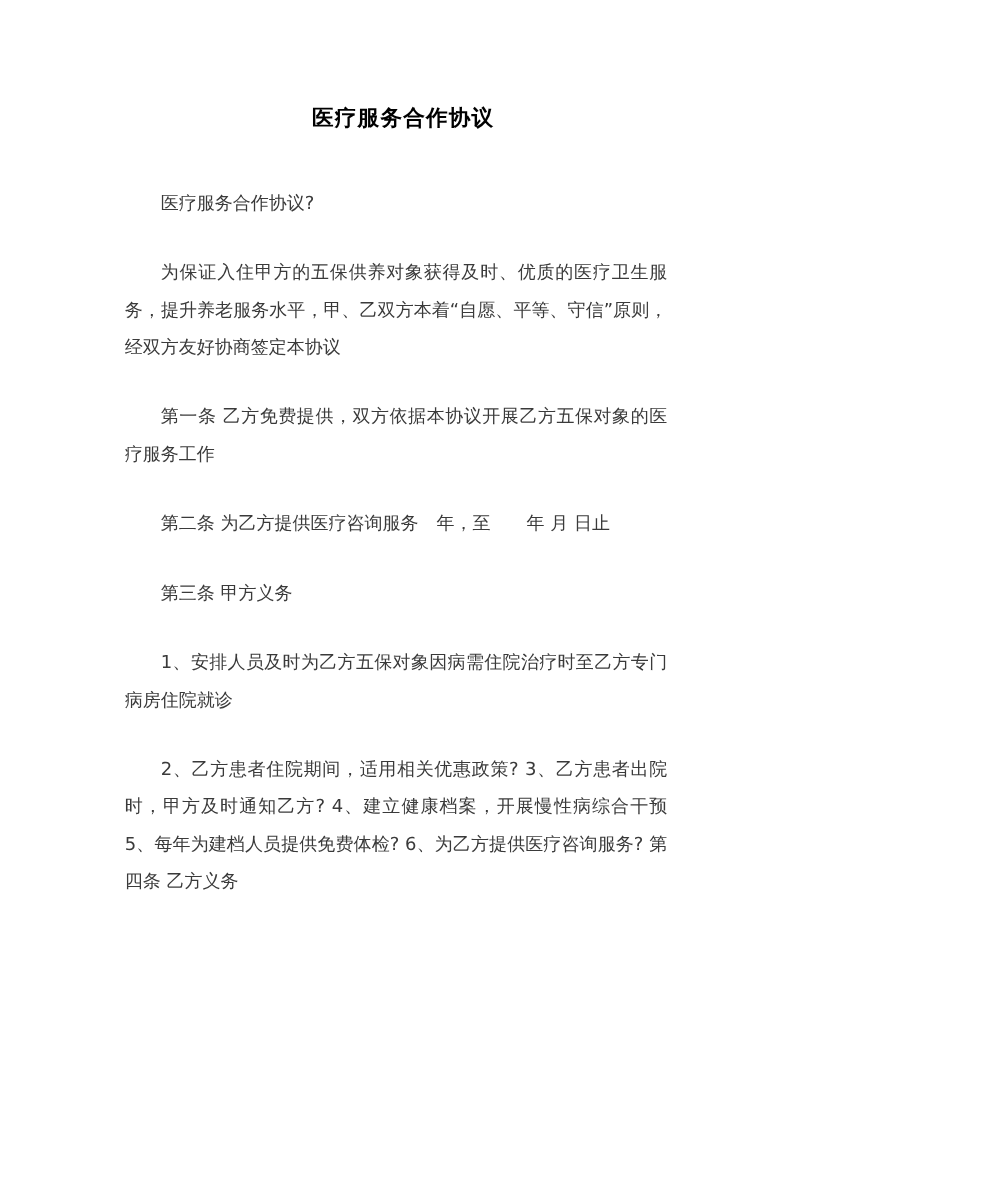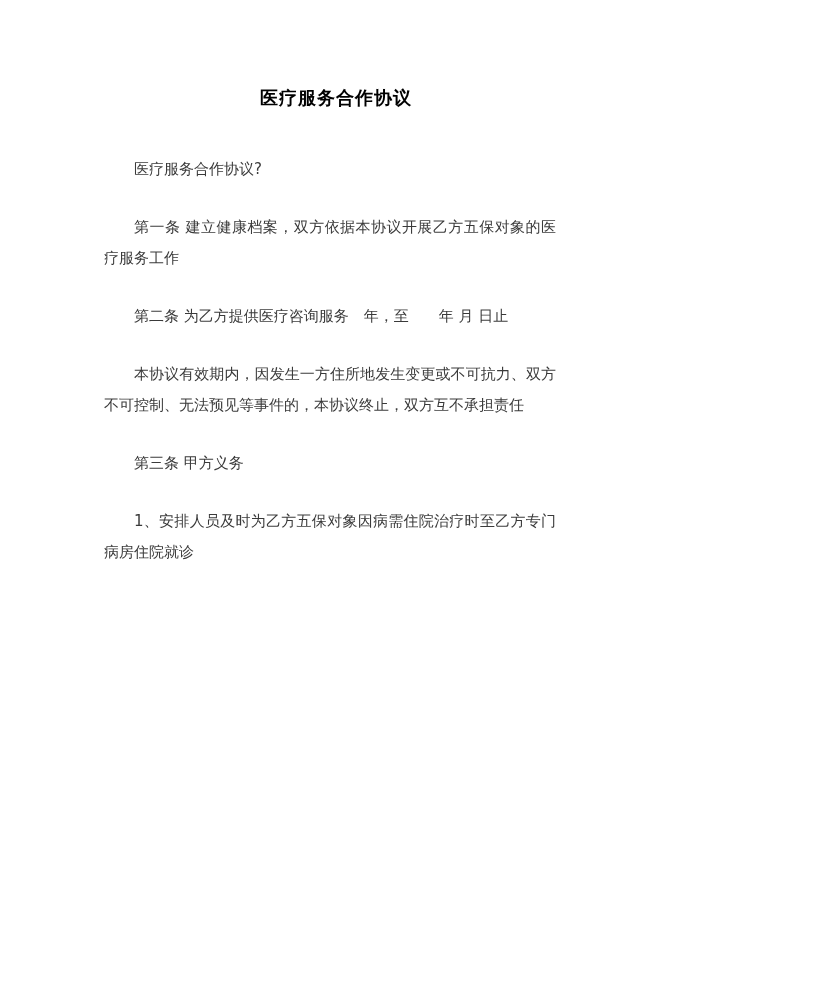--- a/index.html
+++ b/index.html
@@ -63,19 +63,20 @@
 <body>
 
 <div class="watermark">觅知网</div>
 
 <div class="page">
   <h1 class="doc-title">医疗服务合作协议</h1>
 
   <div class="paragraphs">
 
   <p>医疗服务合作协议?</p>
-      <p>第一条 建立健康档案，双方依据本协议开展乙方五保对象的医疗服务工作</p>
+      <p>为保证入住甲方的五保供养对象获得及时、优质的医疗卫生服务，提升养老服务水平，甲、乙双方本着“自愿、平等、守信”原则，经双方友好协商签定本协议</p>
+      <p>第一条 乙方免费提供，双方依据本协议开展乙方五保对象的医疗服务工作</p>
       <p>第二条 为乙方提供医疗咨询服务　年，至　　年 月 日止</p>
-      <p>本协议有效期内，因发生一方住所地发生变更或不可抗力、双方不可控制、无法预见等事件的，本协议终止，双方互不承担责任</p>
       <p>第三条 甲方义务</p>
       <p>1、安排人员及时为乙方五保对象因病需住院治疗时至乙方专门病房住院就诊</p>
+      <p>2、乙方患者住院期间，适用相关优惠政策? 3、乙方患者出院时，甲方及时通知乙方? 4、建立健康档案，开展慢性病综合干预 5、每年为建档人员提供免费体检? 6、为乙方提供医疗咨询服务? 第四条 乙方义务</p>
     </div>
 </div>
 
 </body></html>

